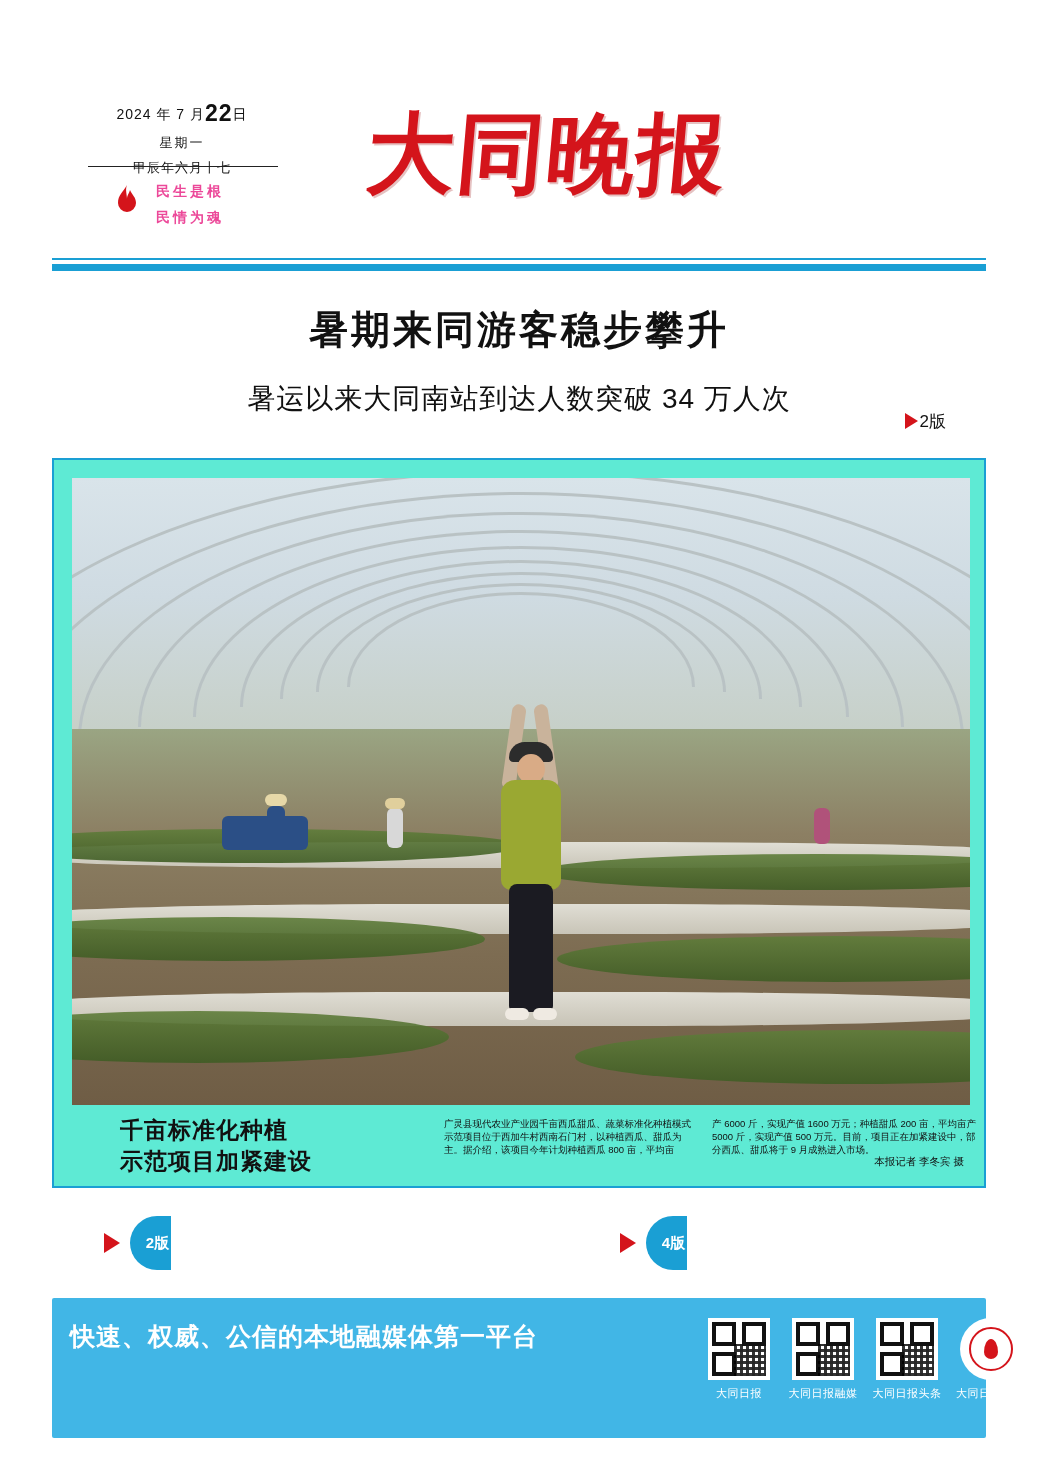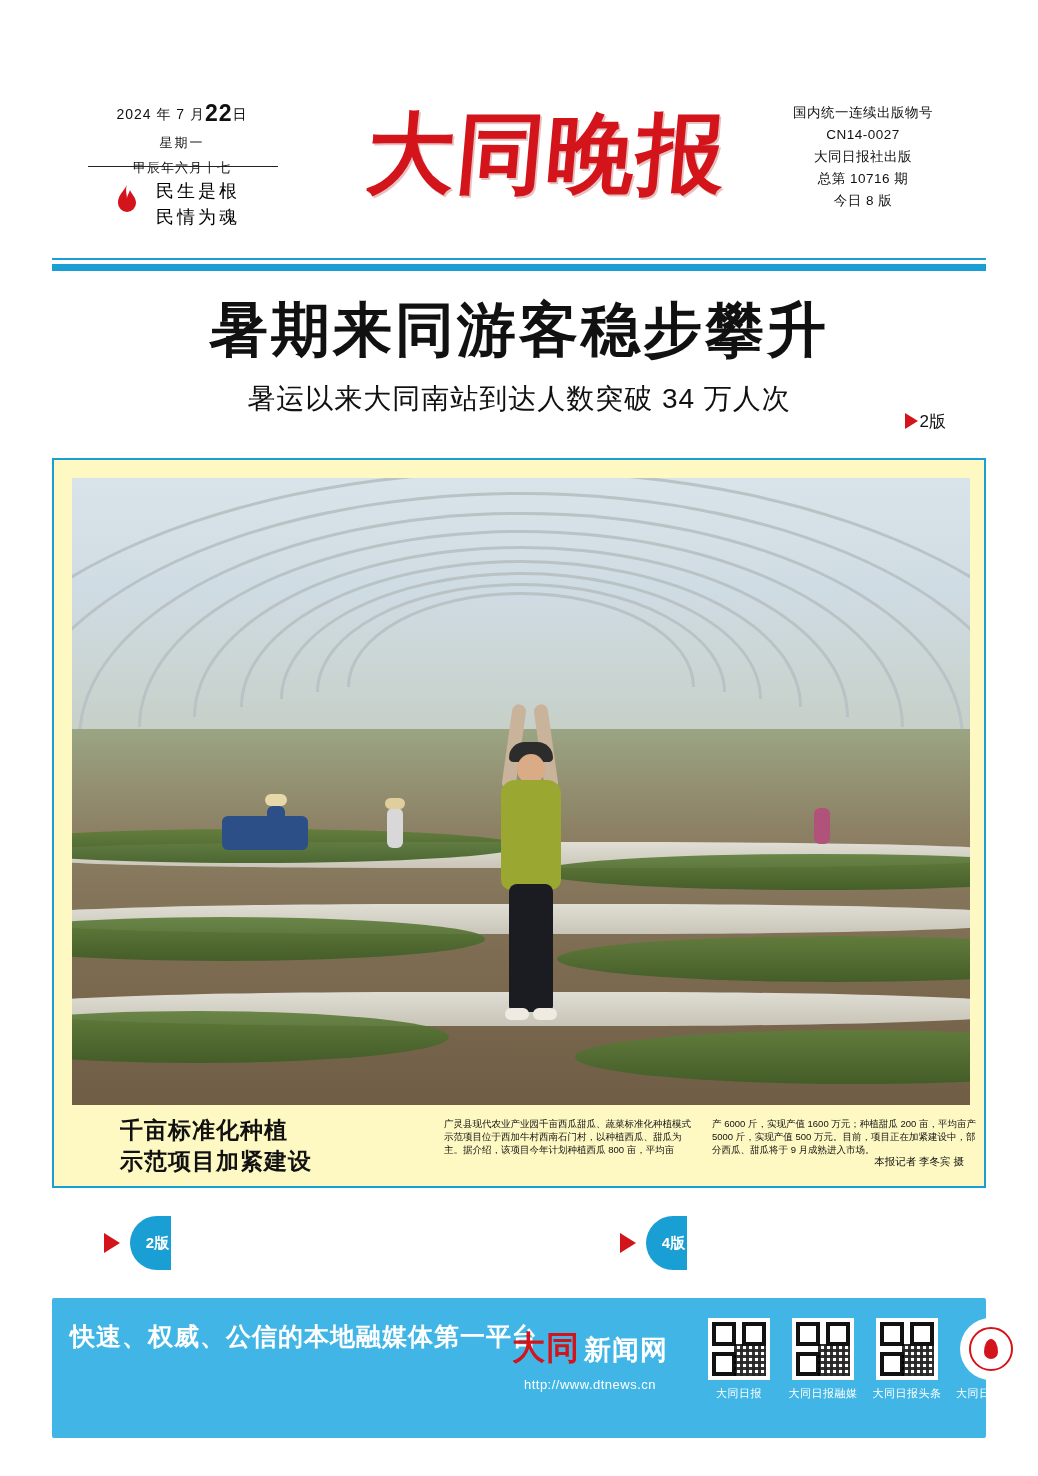--- a/index.html
+++ b/index.html
@@ -59,25 +59,25 @@
   .date-rule {
     position: absolute;
     left: 36px; top: 80px;
     width: 190px;
     height: 1px;
     background: #222;
   }
   .slogan {
     position: absolute;
     left: 104px; top: 92px;
-    font-size: 18px;
+    font-size: 14px;
     line-height: 26px;
-    color: #000000;
+    color: #ec4899;
     letter-spacing: 3px;
-    font-weight: 400;
+    font-weight: 700;
   }
   .flame-icon {
     position: absolute;
     left: 62px; top: 98px;
     width: 26px; height: 34px;
   }
   .title-logo {
     position: absolute;
     left: 260px; top: 8px;
     width: 470px;
@@ -125,21 +125,21 @@
 
   
   .lead {
     position: absolute;
     left: 52px; top: 298px;
     width: 934px;
     text-align: center;
   }
   .lead-title {
     font-family: "DejaVu Sans", sans-serif;
-    font-size: 59px;
+    font-size: 39px;
     font-weight: bold;
     color: #111;
     letter-spacing: 3px;
     line-height: 64px;
     white-space: nowrap;
   }
   .lead-sub {
     margin-top: 18px;
     font-size: 28px;
     color: #111;
@@ -165,21 +165,21 @@
   }
 
   
   .photo-box {
     position: absolute;
     left: 52px; top: 458px;
     width: 934px;
     height: 730px;
     border: 2px solid #1a9fd4;
     box-sizing: border-box;
-    background: #fef9c3;
+    background: #5eead4;
   }
   .photo {
     position: absolute;
     left: 18px; top: 18px;
     width: 898px;
     height: 627px;
     overflow: hidden;
     background: #cfd6d2;
   }
   
@@ -453,27 +453,20 @@
     </svg>
     <div class="slogan">
       <div>民生是根</div>
       <div>民情为魂</div>
     </div>
 
     <div class="title-logo">
       <div class="cn-title">大同晚报</div>
     </div>
 
-    <div class="pubinfo">
-      <div>国内统一连续出版物号</div>
-      <div>CN14-0027</div>
-      <div>大同日报社出版</div>
-      <div>总第 10716 期</div>
-      <div>今日 8 版</div>
-    </div>
   </div>
 
   <div class="rule-thin" style="top:258px;"></div>
   <div class="rule-thick" style="top:264px;"></div>
 
   <div class="lead">
     <div class="lead-title">暑期来同游客稳步攀升</div>
     <div class="lead-sub">暑运以来大同南站到达人数突破 34 万人次</div>
     <div class="lead-ref">
       <span class="tri"></span><span>2版</span>
@@ -548,26 +541,20 @@
   <div class="teaser right">
     <div class="teaser-tri"></div>
     <div class="halfcircle">4版</div>
   </div>
 
   <div class="banner">
     <div class="banner-slogan">
       <div class="l1">快速、权威、公信的本地融媒体第一平台</div>
     </div>
 
-    <div class="news-logo">
-      <div class="nl-main">
-        <span class="nl-red">大同</span><span class="nl-white">新闻网</span>
-      </div>
-      <div class="nl-url">http://www.dtnews.cn</div>
-    </div>
 
     <div class="qr-group" style="left:652px;">
       <div class="qr">
           <span class="blk"></span>
           <span class="noise"></span>
         </div>
       <div class="qr-label">大同日报</div>
     </div>
     <div class="qr-group" style="left:736px;">
       <div class="qr">

